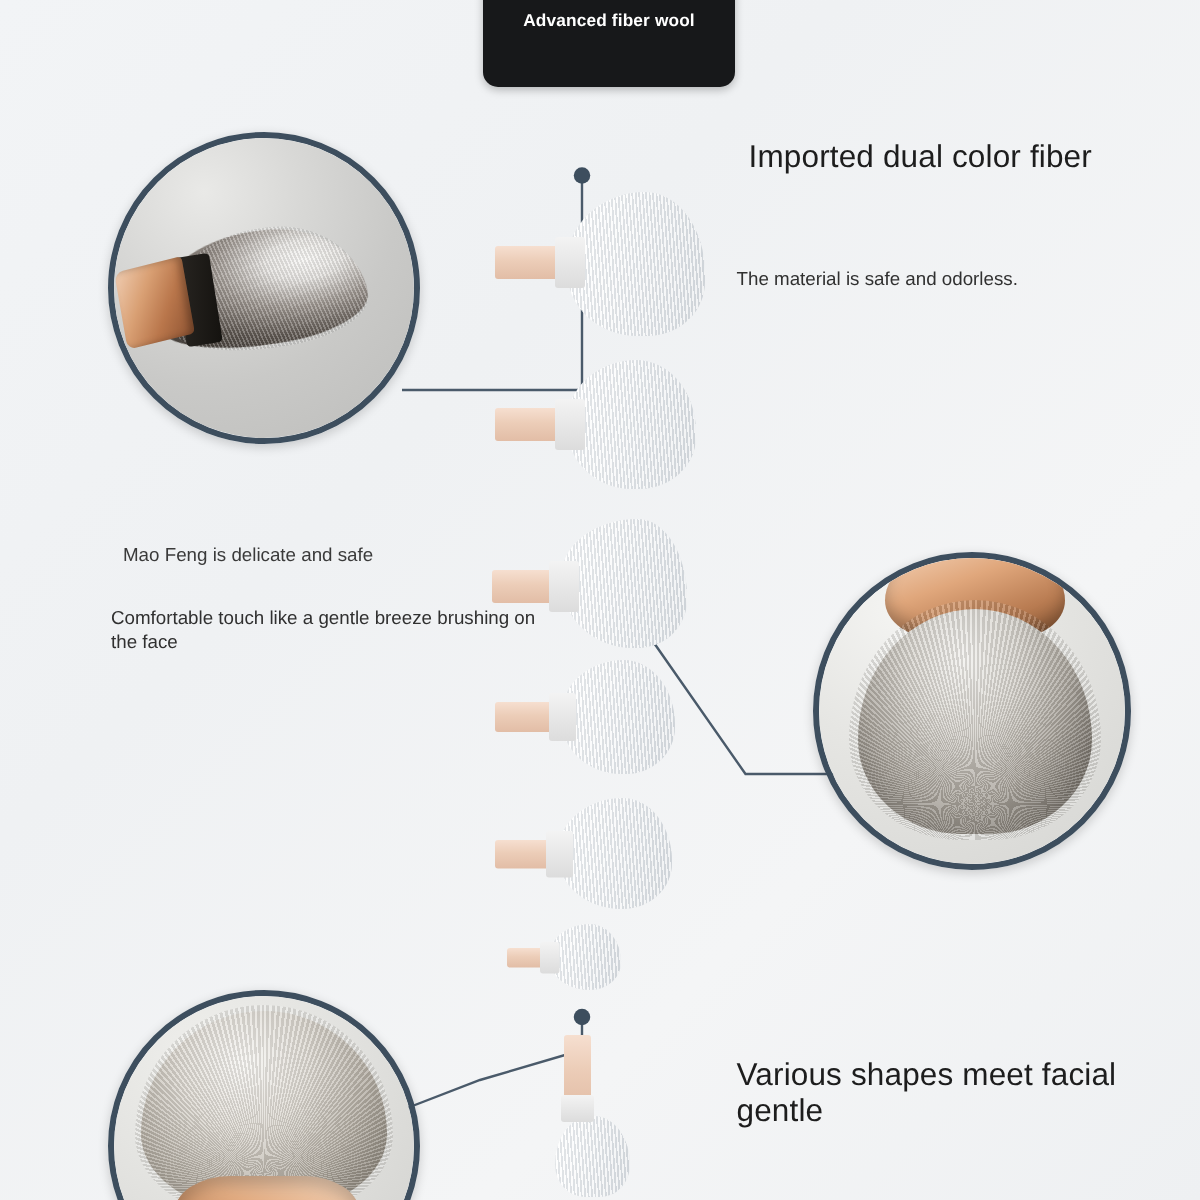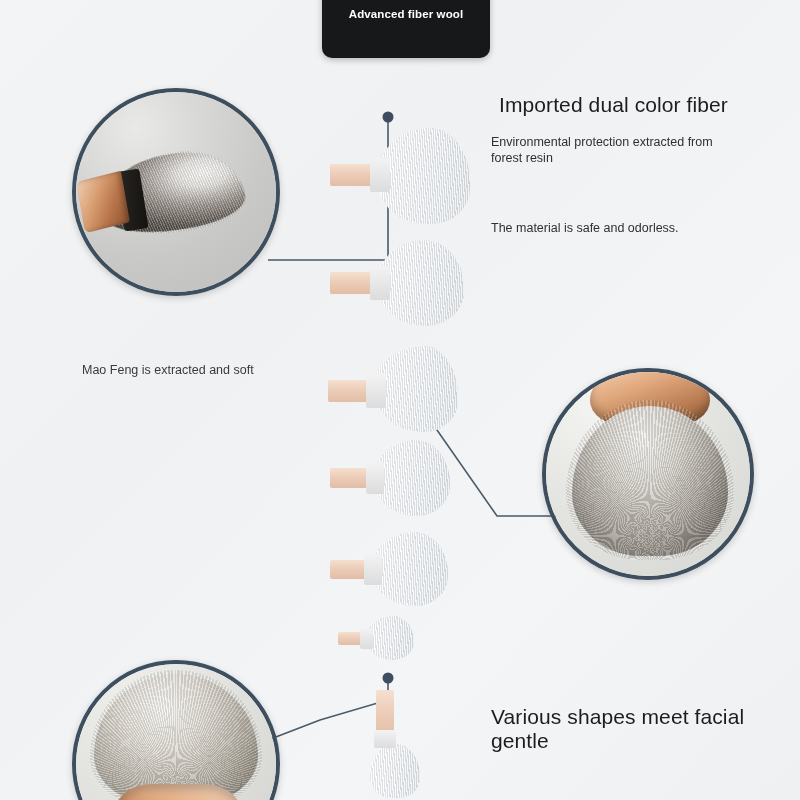--- a/index.html
+++ b/index.html
@@ -306,20 +306,20 @@
 
   <div class="circle" id="circle3">
     <div class="inner">
       <div class="c3-dome"></div>
       <div class="c3-fur"></div>
       <div class="c3-ferrule"></div>
     </div>
   </div>
 
   <div class="txt heading" style="left:499px; top:93px; width:290px;">Imported dual color fiber</div>
-  <div class="txt sub" style="left:491px; top:134px; width:256px;">Environmental protection extracted from forest resin</div>
-  <div class="txt sub" style="left:491px; top:178px; width:200px;margin-top:42px;">The material is safe and odorless.</div>
-
-  <div class="txt small" style="left:82px; top:362px; width:180px; font-size:12.5px; line-height:16px;">Mao Feng is extracted and soft</div>
+  <div class="txt sub" style="left:491px; top:178px; width:200px;">The material is safe and odorless.</div>
+
+  <div class="txt small" style="left:82px; top:362px; width:180px; font-size:12.5px; line-height:16px;">Mao Feng is delicate and safe</div>
+  <div class="txt sub" style="left:74px; top:404px; width:290px;">Comfortable touch like a gentle breeze brushing on the face</div>
 
   <div class="txt heading" style="left:491px; top:705px; width:300px;">Various shapes meet facial gentle</div>
 
 </div>
 
 </body></html>

